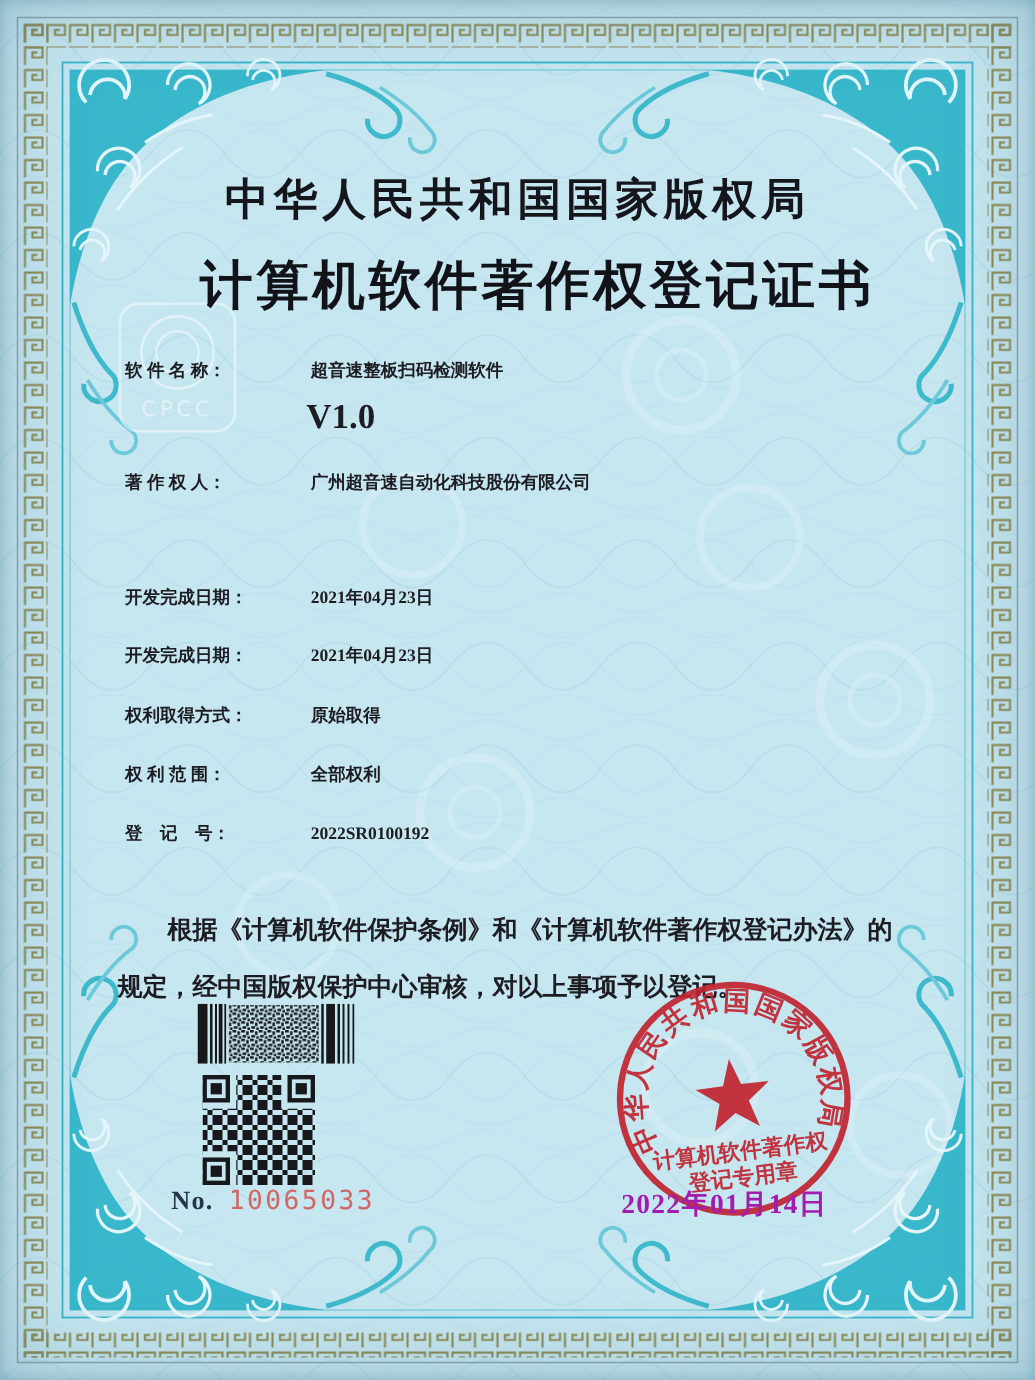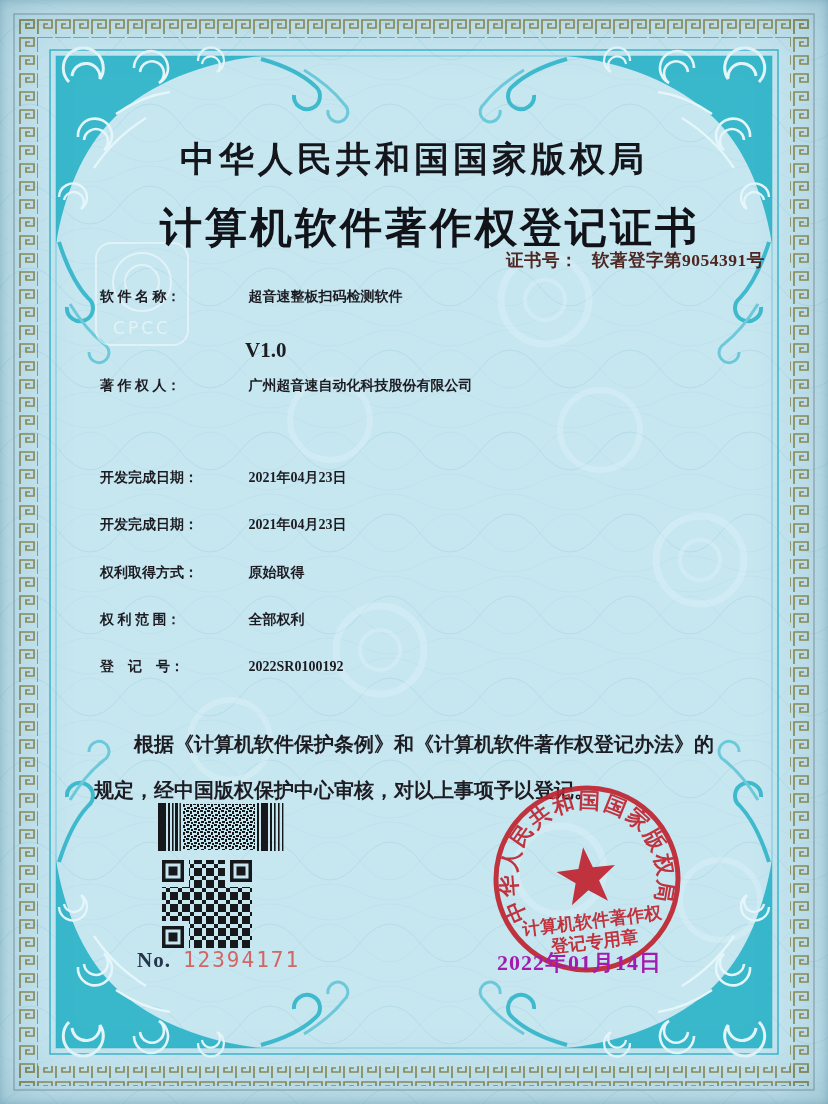--- a/index.html
+++ b/index.html
@@ -25,21 +25,21 @@
   }
   .certno{
     position:absolute; top:248px; left:506px; font-size:17.5px; font-weight:700;
     color:#4e2722; letter-spacing:.5px;
   }
   .certno .v{margin-left:14px;}
 
   .row{position:absolute; left:100px; font-size:14px; color:#1c1c22; white-space:nowrap;}
   .row .lbl{display:inline-block; width:145px; font-weight:700;}
   .row .val{font-weight:600;}
-  .val2{position:absolute; left:245px; font-size:21px; font-weight:600; color:#1c1c22;margin-top:20px;}
+  .val2{position:absolute; left:245px; font-size:28px; font-weight:600; color:#1c1c22;}
 
   .statement{
     position:absolute; top:701px; left:94px; width:620px;
     font-size:20px; line-height:2.3; color:#1c1c22; text-indent:2em; font-weight:600;
   }
 
   .cpcc{
     position:absolute; left:95px; top:242px; width:90px; height:100px;
     border:2px solid rgba(255,255,255,.85); border-radius:16px; opacity:.55;
     pointer-events:none;
@@ -149,23 +149,20 @@
 
     <div class="cpcc">
       <div class="c1"></div>
       <div class="c2"></div>
       <div class="t">CPCC</div>
     </div>
 
     <h1 class="authority">中华人民共和国国家版权局</h1>
     <h2 class="cert-title">计算机软件著作权登记证书</h2>
 
-    <div class="certno">
-      <span>证书号：</span><span class="v">软著登字第9054391号</span>
-    </div>
 
     <div class="row" style="top:288px">
       <span class="lbl">软 件 名 称：</span>
       <span class="val">超音速整板扫码检测软件</span>
     </div>
     <div class="val2" style="top:318px">V1.0</div>
 
     <div class="row" style="top:377px">
       <span class="lbl">著 作 权 人：</span>
       <span class="val">广州超音速自动化科技股份有限公司</span>
@@ -229,21 +226,21 @@
       </g>
       <g>
         <rect x="0" y="61" width="27" height="27" fill="#c6e6f0"></rect>
         <rect x="0" y="66" width="22" height="22" fill="#17181c"></rect>
         <rect x="3.5" y="69.5" width="15" height="15" fill="#c6e6f0"></rect>
         <rect x="6.5" y="72.5" width="9" height="9" fill="#17181c"></rect>
       </g>
     </svg>
 
     <div class="serial">
-      <span class="no">No.</span><span class="num">12394171</span>
+      <span class="no">No.</span><span class="num">10065033</span>
     </div>
 
     <svg class="seal" width="200" height="200" viewBox="0 0 200 200">
       <g transform="rotate(-7 100 100)" opacity=".92">
         <circle cx="100" cy="100" r="91" fill="none" stroke="#c0242f" stroke-width="5"></circle>
         <path id="sealArc" d="M 41.8,140.7 A 71,71 0 1 1 158.2,140.7" fill="none"></path>
         <text font-size="21.5" font-weight="700" fill="#c0242f" letter-spacing="2.5" font-family="Liberation Serif, serif">
           <textPath href="#sealArc" startOffset="50%" text-anchor="middle">中华人民共和国国家版权局</textPath>
         </text>
         <polygon points="100,68 107.3,89 129.5,89.4 111.8,102.8 118.2,124.1 100,111.4 81.8,124.1 88.2,102.8 70.5,89.4 92.7,89" fill="#c0242f"></polygon>

